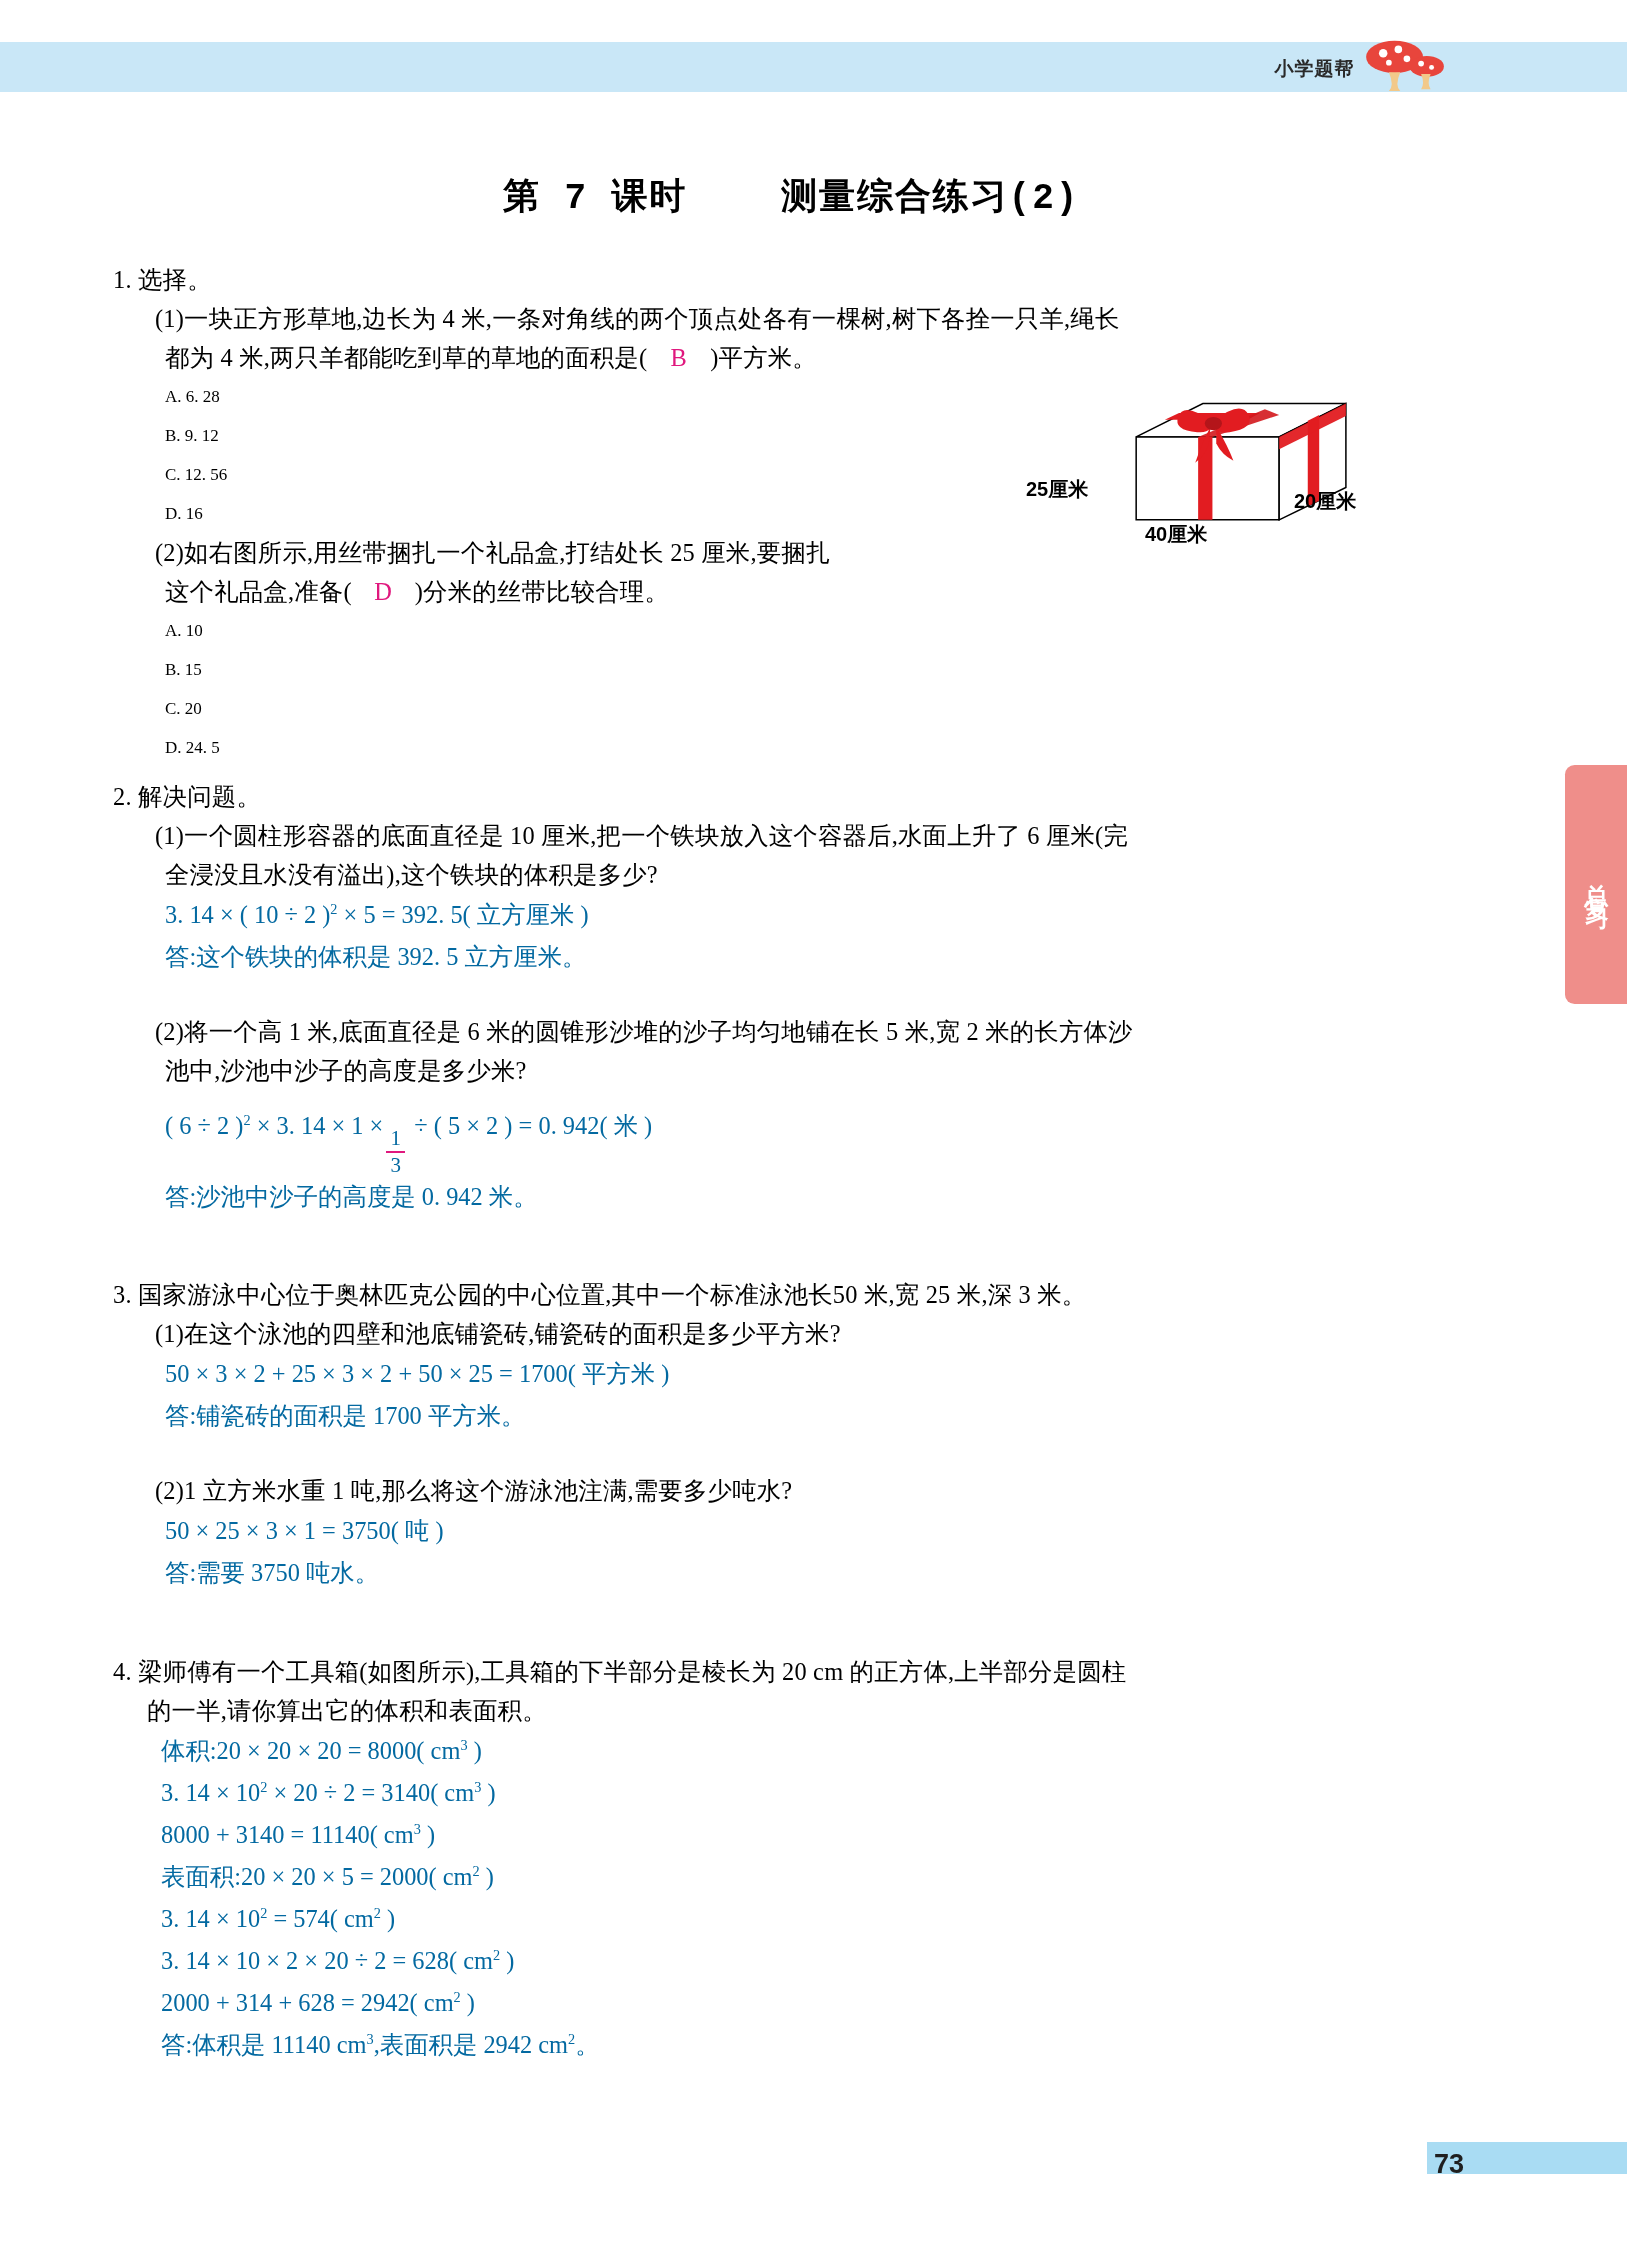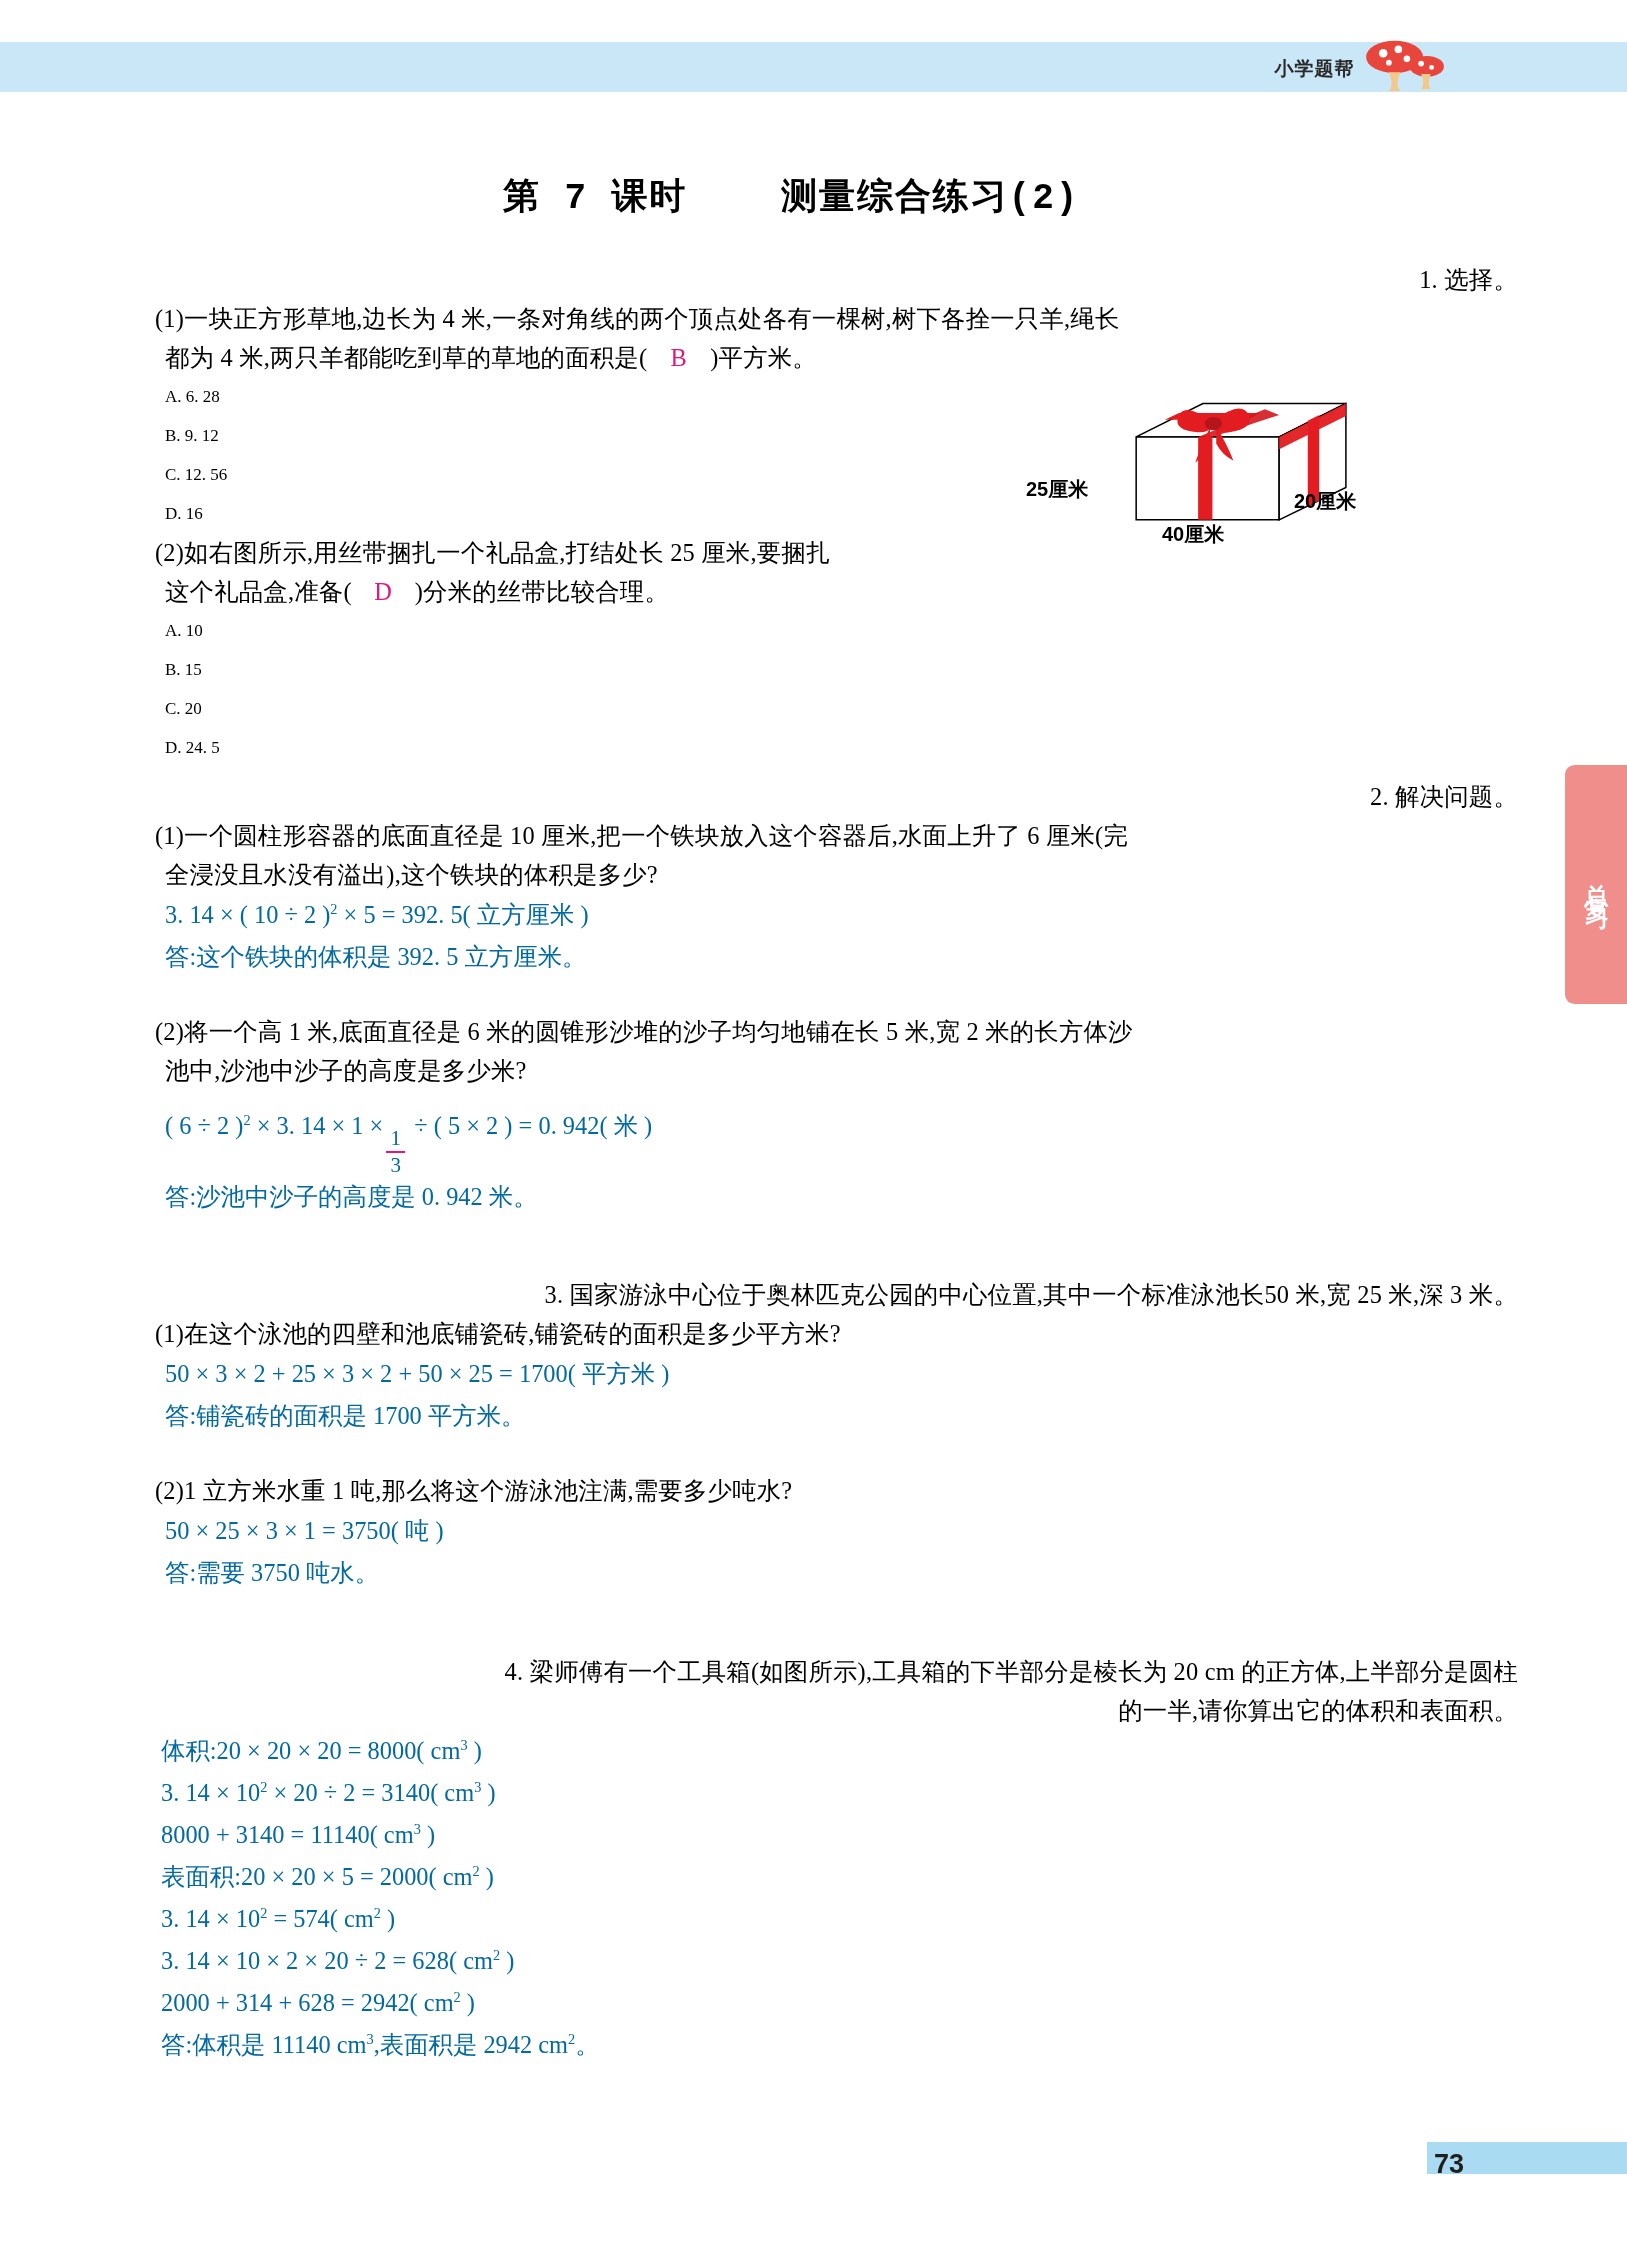--- a/index.html
+++ b/index.html
@@ -55,21 +55,21 @@
   
   .content{position:absolute;left:113px;top:172px;width:1405px;}
   .title{
     font-family:Liberation Mono, monospace;
     font-size:36px;font-weight:bold;letter-spacing:1.9px;
     margin-left:390px;margin-bottom:39px;white-space:pre;
   }
 
   .q{position:relative;margin-bottom:5.7px;}
   .qline{font-size:24.4px;line-height:39px;letter-spacing:0.2px;}
-  .lvl1{padding-left:0;text-align:right;}
+  .lvl1{padding-left:0;}
   .lvl2{padding-left:42px;}
   .indent-hang{ text-indent:0; }
   .hang{padding-left:52px;}
 
   .ans{
     color:#0369a1;
     font-size:24.4px;line-height:42px;
   }
 
   .optrow{display:flex;font-size:17px;line-height:39px;flex-direction:column;}
@@ -177,21 +177,21 @@
           <polygon points="210,28 222,22 222,112 210,118" fill="#e21c21"></polygon>
           <polygon points="180,45 180,58 250,23 250,10" fill="#e21c21" opacity="0.95"></polygon>
 
           <path d="M108 28 q-28 -20 -34 -4 q-5 14 20 16 q10 1 14 -4 z" fill="#e21c21"></path>
           <path d="M112 28 q28 -22 36 -6 q6 14 -20 18 q-10 2 -16 -4 z" fill="#e21c21"></path>
           <path d="M108 34 q-10 20 -16 38 q10 -8 14 -18 z" fill="#e21c21"></path>
           <path d="M114 34 q12 20 18 36 q-12 -6 -18 -18 z" fill="#e21c21"></path>
           <ellipse cx="111" cy="31" rx="9" ry="7" fill="#b4151a"></ellipse>
         </svg>
         <span class="lbl" style="left:-81px;top:82px;">25厘米</span>
-        <span class="lbl" style="left:55px;top:127px;">40厘米</span>
+        <span class="lbl" style="left:38px;top:127px;">40厘米</span>
         <span class="lbl" style="left:187px;top:94px;">20厘米</span>
       </div>
     </div>
 
     <div class="q" style="margin-top:9.6px;">
       <div class="qline lvl1">
         <span>2.</span>
         <span>解决问题。</span>
       </div>
 

